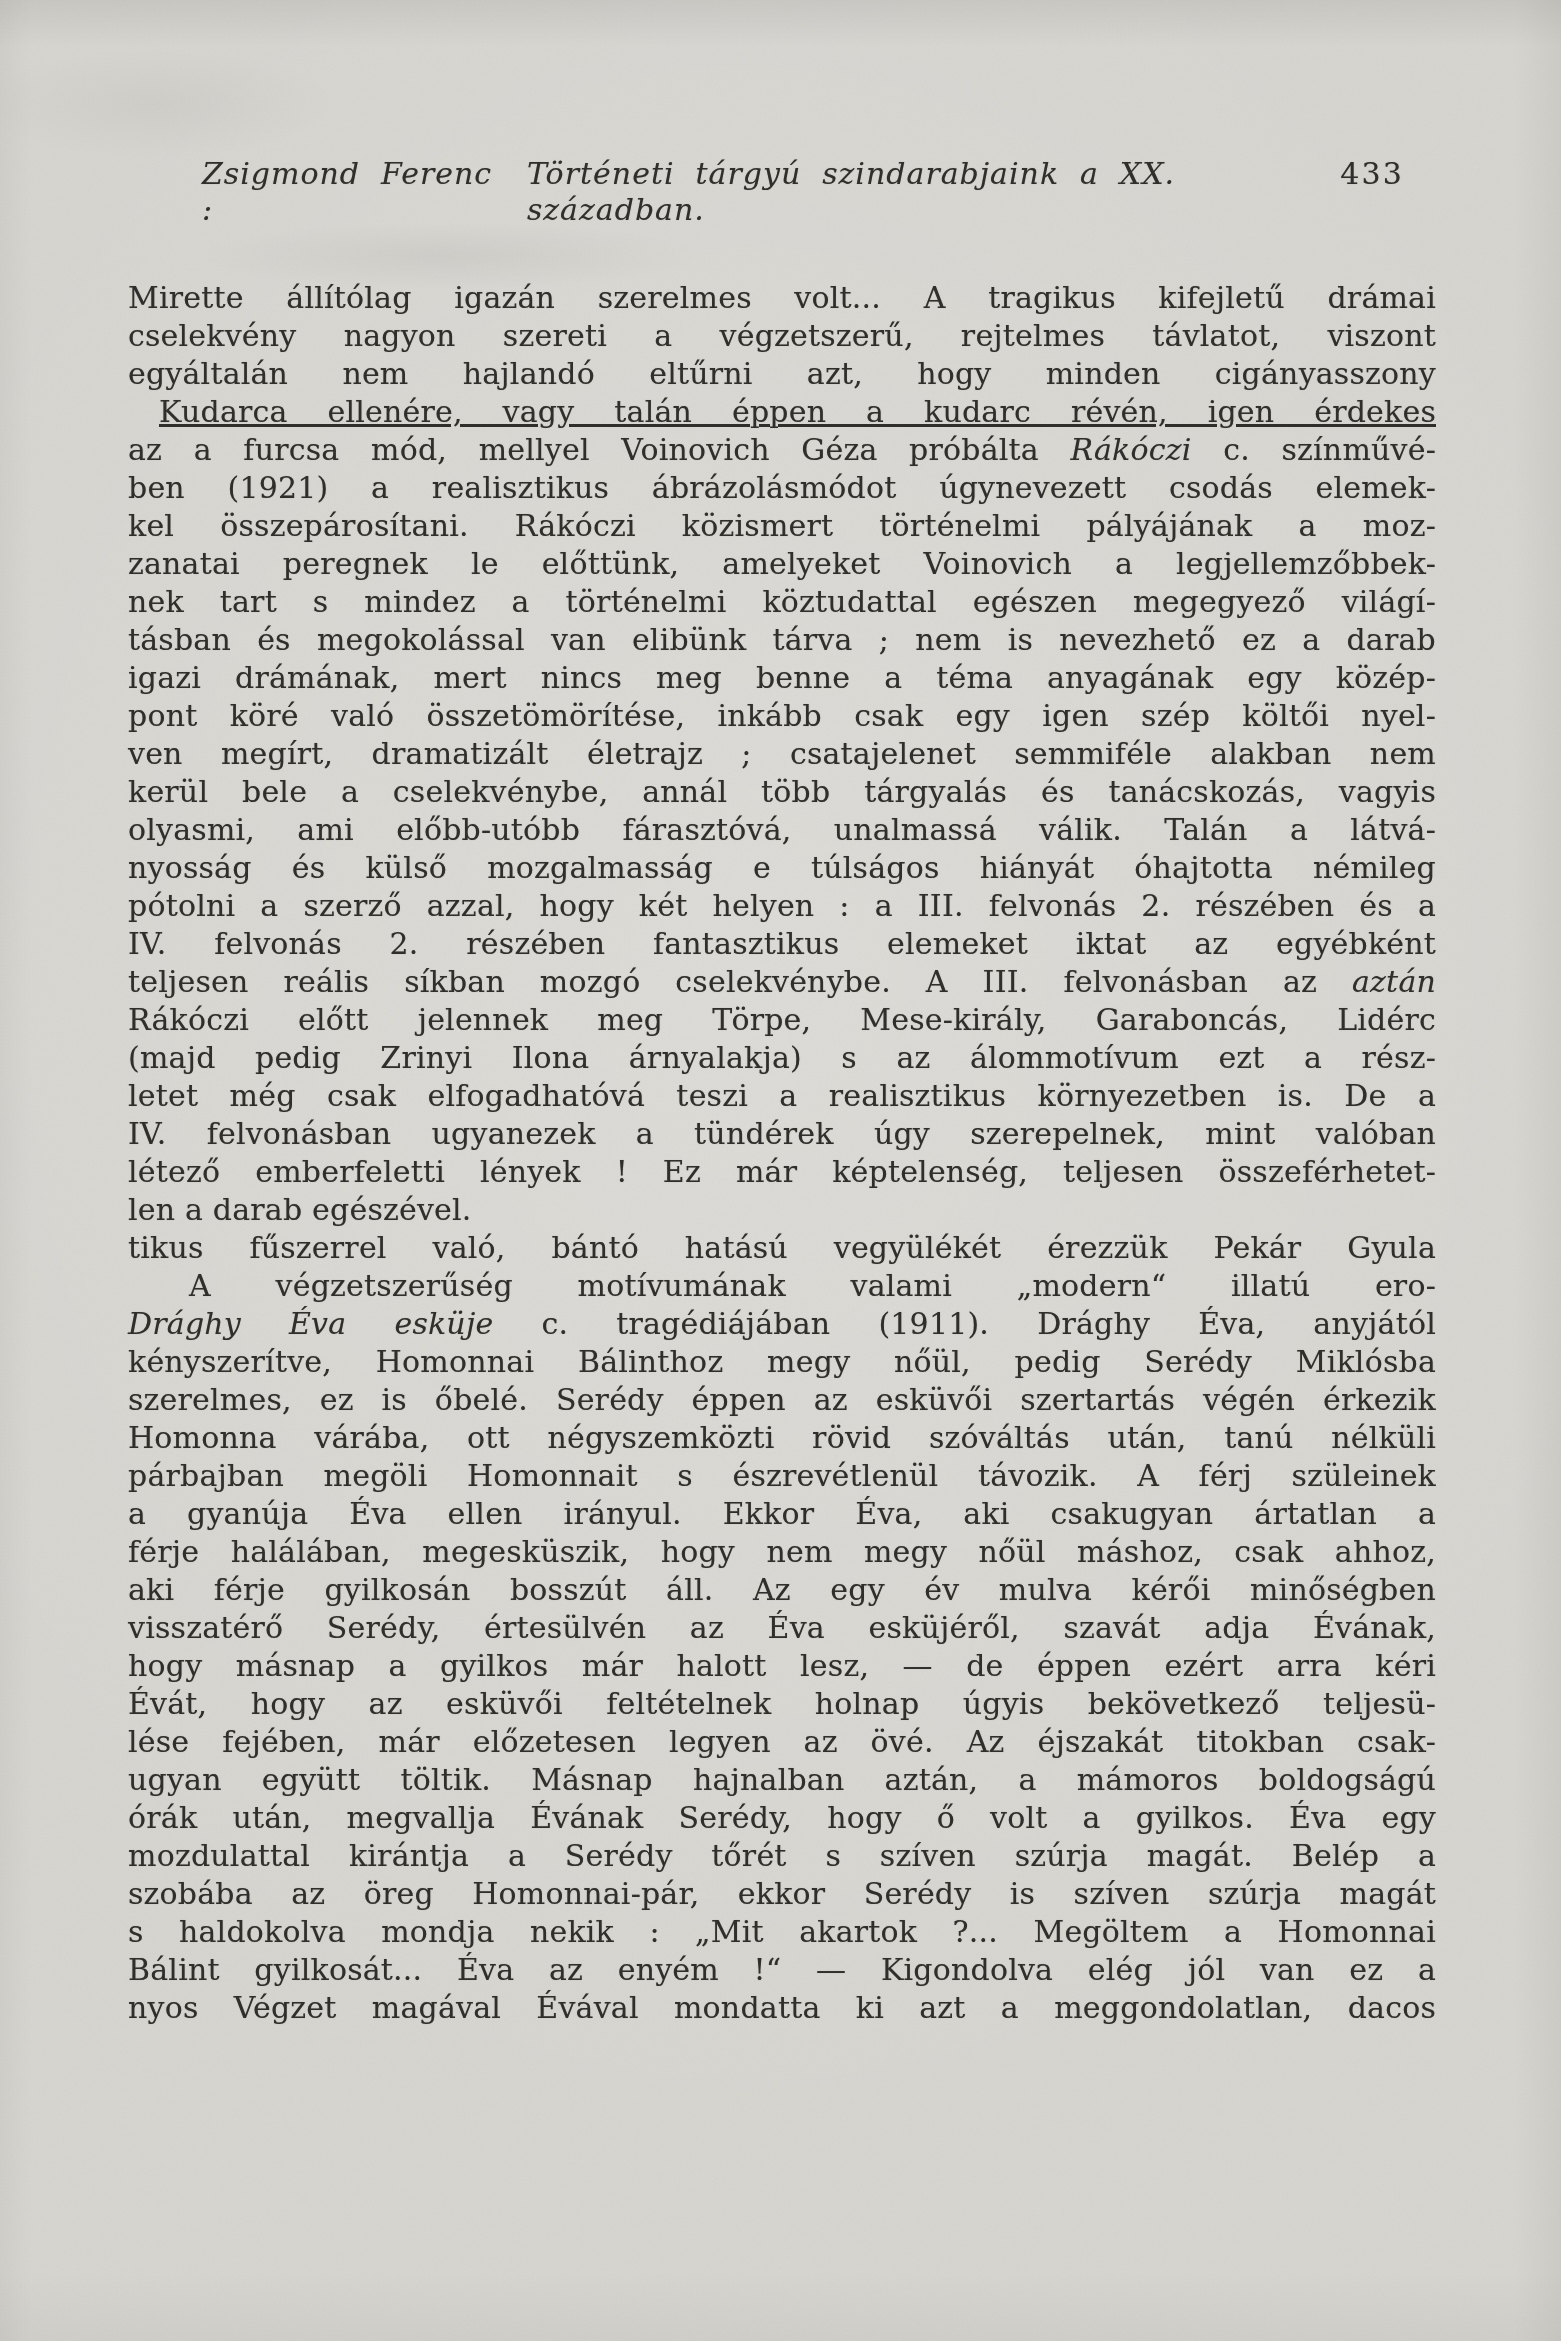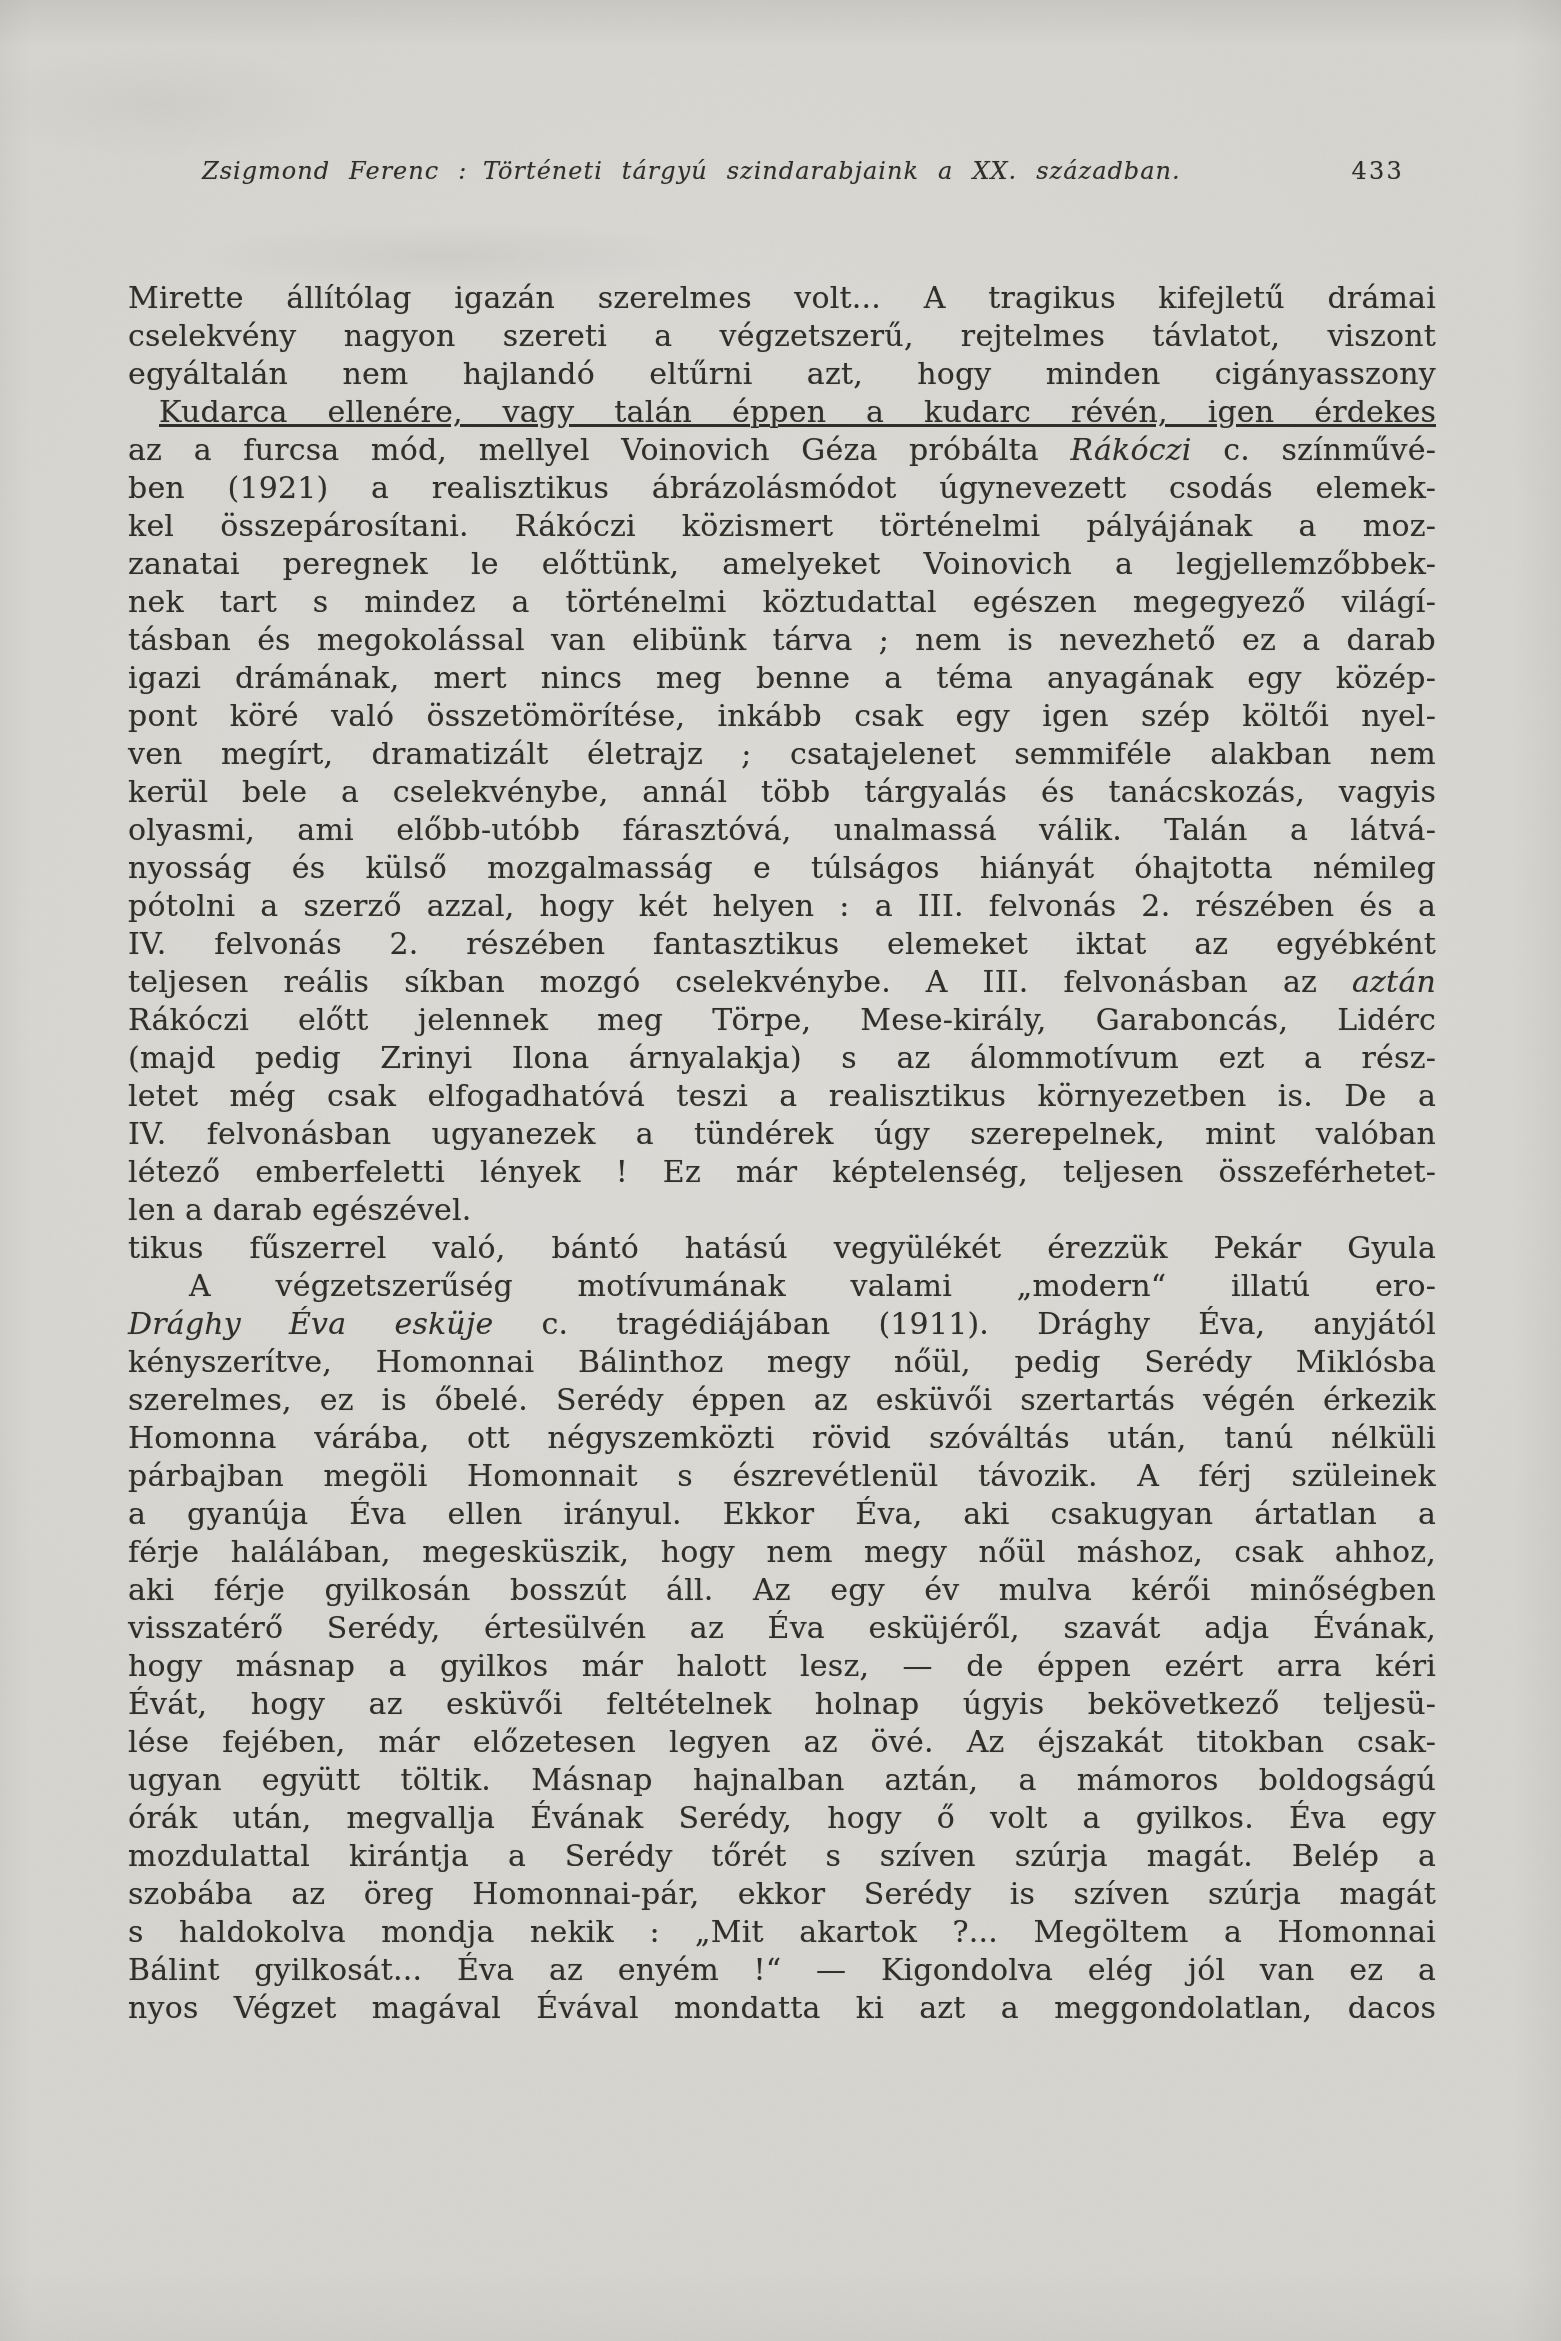--- a/index.html
+++ b/index.html
@@ -17,26 +17,26 @@
       linear-gradient(0deg,   rgba(75,73,68,0.05) 0%, rgba(75,73,68,0) 3%),
       linear-gradient(270deg, rgba(75,73,68,0.07) 0%, rgba(75,73,68,0) 3%),
       linear-gradient(90deg,  rgba(75,73,68,0.05) 0%, rgba(75,73,68,0) 2%),
       radial-gradient(ellipse 364px 48px at 451px 256px, rgba(70,68,63,0.07), rgba(70,68,63,0) 70%),
       radial-gradient(ellipse 260px 78px at 156px 104px, rgba(70,68,63,0.05), rgba(70,68,63,0) 70%);
   }
   .grain{position:absolute;left:0;top:0;width:1561px;height:2342px;pointer-events:none;}
   .running-header{
     position:absolute;left:202px;top:144px;width:1202px;
     display:flex;align-items:baseline;
-    font-style:italic;font-size:24px;line-height:54px;color:var(--ink);
+    font-style:italic;font-size:30px;line-height:36px;color:var(--ink);
     letter-spacing:1px;word-spacing:10.4px;
     text-shadow:0 0 0.9px rgba(47,45,41,0.35);
     filter:blur(0.2px);
   }
-  .running-header .title{margin-left:15.6px;}
+  .running-header .title{margin-left:15.6px;margin-top:12px;}
   .running-header .num{margin-left:auto;font-style:normal;letter-spacing:2.2px;word-spacing:0;}
   .body-text{
     position:absolute;left:128px;top:279px;width:1308px;
     font-size:30px;line-height:38px;color:var(--ink);
     letter-spacing:0.2px;
     text-shadow:0 0 0.9px rgba(47,45,41,0.35);
     filter:blur(0.2px);
   }
   .line{text-align:justify;text-align-last:justify;}
   .line.end{text-align-last:left;}

